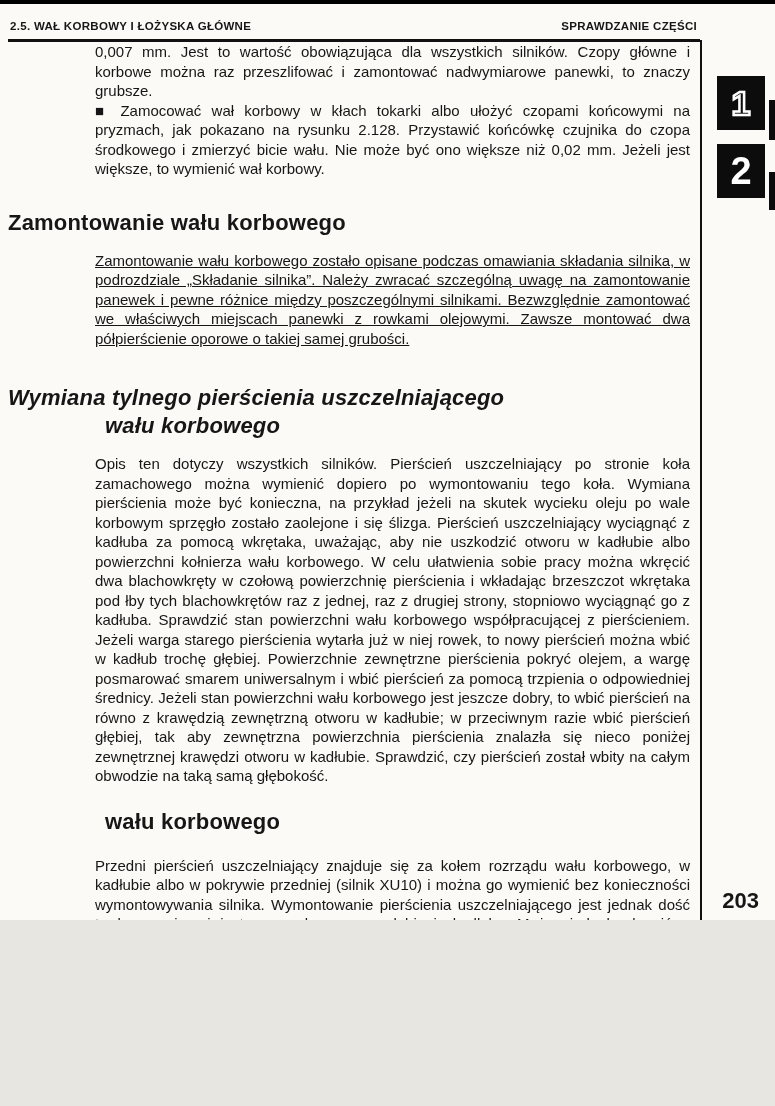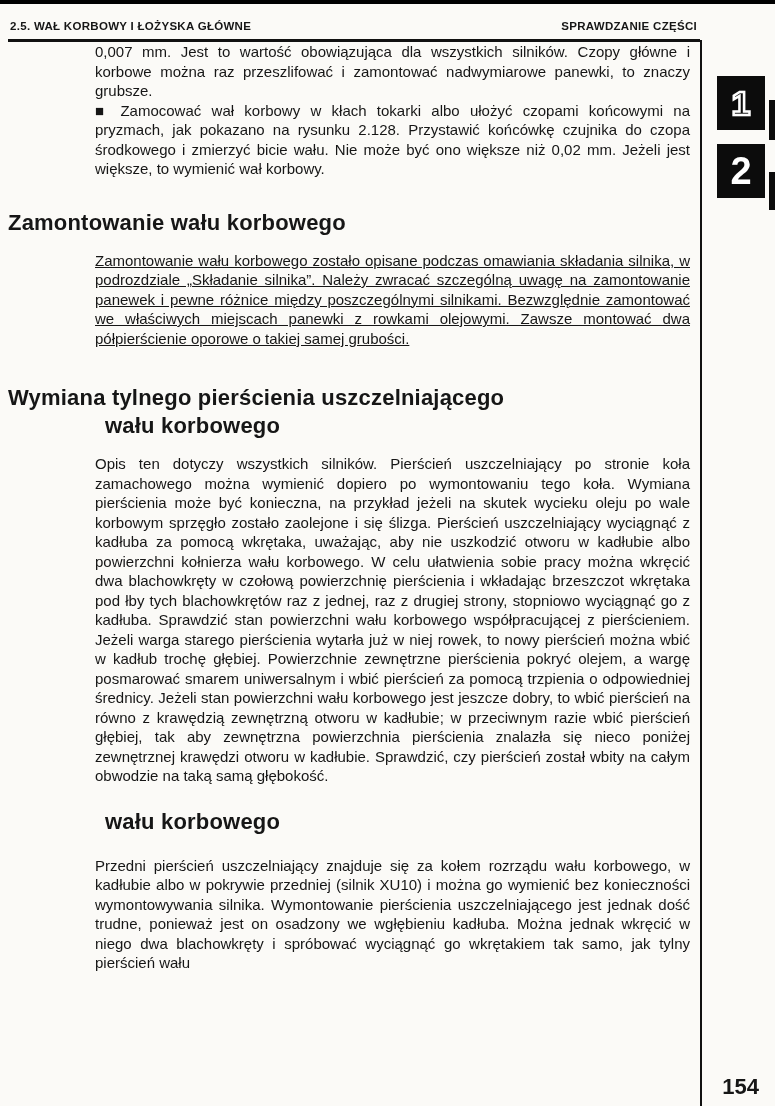--- a/index.html
+++ b/index.html
@@ -1,18 +1,18 @@
 <!DOCTYPE html>
 <html><head>
 <meta charset="utf-8">
 <style>
   html,body{margin:0;padding:0;background:#e8e6e1;}
   .page{
     position:relative;
-    width:775px;height:1106px;
+    width:775px;height:920px;
     background:#fbfaf7;
     font-family:"Liberation Sans", sans-serif;
     color:#161616;
     overflow:hidden;
     border-top:4px solid #000;
     box-sizing:border-box;
   }
   .header{
     display:flex;
     justify-content:space-between;
@@ -75,21 +75,21 @@
     font-size:22px;
     line-height:28px;
     font-weight:bold;
     letter-spacing:0.2px;
   }
   .sec-h .h-line1{display:block;}
   .sec-h .h-line2{display:block;margin-left:97px;}
   .sec-h .h-line2:empty{display:none;}
   .sec1 .sec-h{margin-top:30px;}
   .sec1 .para{margin-top:14px;text-decoration:underline;}
-  .sec2 .sec-h{margin-top:36px;}
+  .sec2 .sec-h{margin-top:36px;font-style:italic;}
   .sec2 .para{margin-top:14px;}
   .sec3 .sec-h{margin-top:22px;}
   .sec3 .para{margin-top:20px;}
   .page-number{
     position:absolute;
     right:16px;bottom:6px;
     font-size:22px;
     font-weight:bold;
   }
 </style>
@@ -138,15 +138,15 @@
 
     <section class="sec sec3">
       <h2 class="sec-h">
         <span class="h-line2">wału korbowego</span>
       </h2>
       <p class="para">Przedni pierścień uszczelniający znajduje się za kołem rozrządu wału korbowego, w kadłubie albo w pokrywie przedniej (silnik XU10) i można go wymienić bez konieczności wymontowywania silnika. Wymontowanie pierścienia uszczelniającego jest jednak dość trudne, ponieważ jest on osadzony we wgłębieniu kadłuba. Można jednak wkręcić w niego dwa blachowkręty i spróbować wyciągnąć go wkrętakiem tak samo, jak tylny pierścień wału</p>
     </section>
 
   </div>
 
-  <div class="page-number">154</div>
+  <div class="page-number">203</div>
 
 </div>
 
 </body></html>

